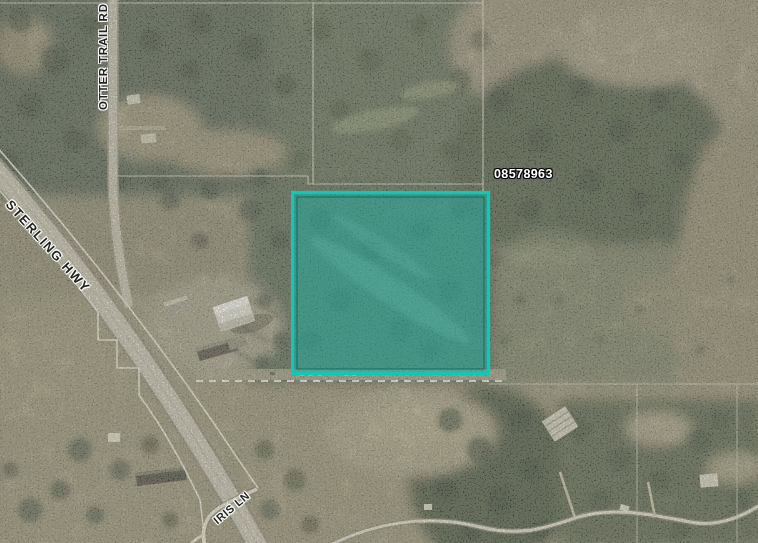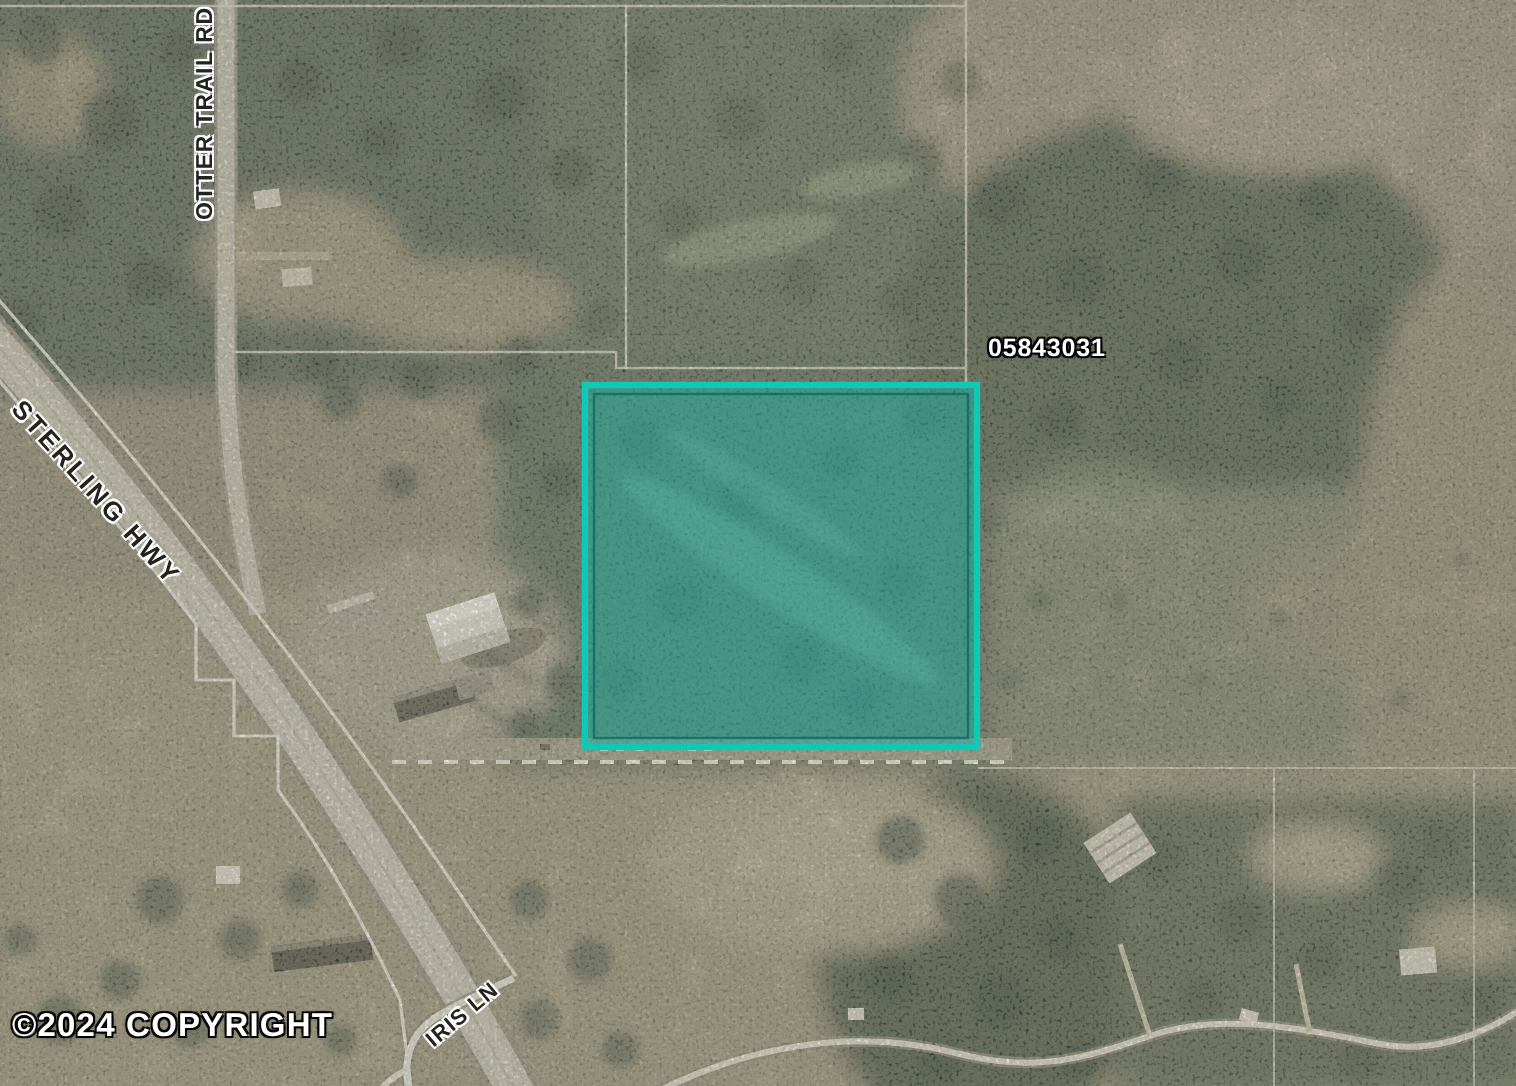--- a/index.html
+++ b/index.html
@@ -285,15 +285,14 @@
     <g>
       <rect x="292.5" y="192.5" width="196" height="181" stroke="none" fill="rgba(28,176,161,0.5)"></rect>
       <rect x="292.5" y="192.5" width="196" height="181" fill="none" stroke-width="3.2" stroke="#0fc9b6"></rect>
       <rect x="297" y="197" width="187" height="172" fill="none" stroke="rgba(8,104,96,.75)" stroke-width="1.2"></rect>
     </g>
   </svg>
 
   <div id="lbl-sterling" class="map-label road-label">STERLING HWY</div>
   <div id="lbl-otter" class="map-label road-label">OTTER TRAIL RD</div>
   <div id="lbl-iris" class="map-label road-label">IRIS LN</div>
-  <div id="lbl-parcel" class="map-label white-label">05843031</div>
-  <div id="lbl-copy" class="map-label white-label">©2024 COPYRIGHT</div>
+  <div id="lbl-parcel" class="map-label white-label">08578963</div>
 </div>
 
 </body></html>

